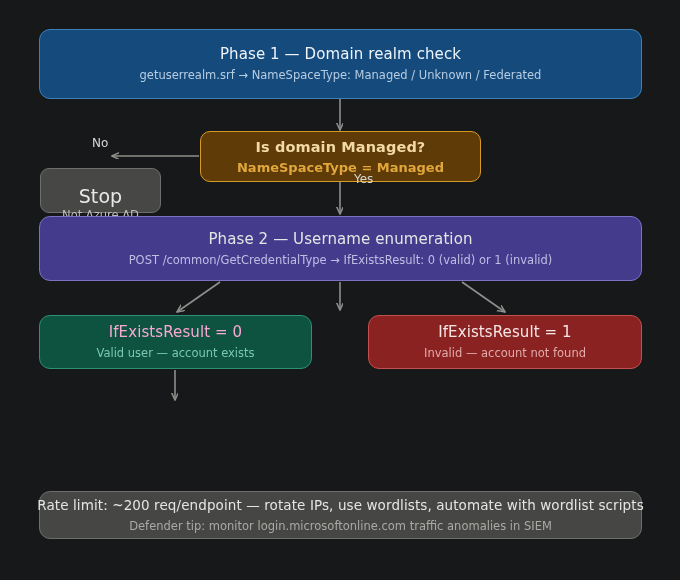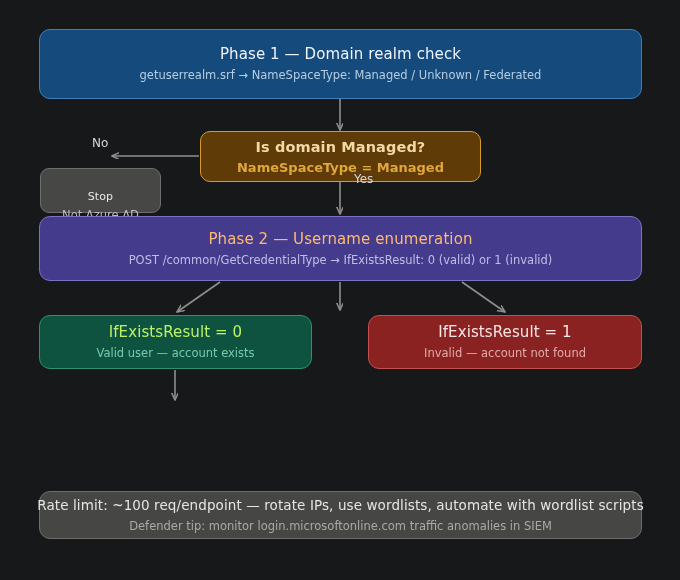--- a/index.html
+++ b/index.html
@@ -73,39 +73,39 @@
   #decision .title { color: #f2d9a6; font-size: 14.5px; }
   #decision .sub   { color: #e1a73c; font-size: 13px; }
 
   
   #stop {
     left: 40px; top: 168px; width: 121px; height: 45px;
     background: #474745;
     border: 1px solid #6e6e6c;
     border-radius: 9px;
   }
-  #stop .title { color: #e9e9e7; font-size: 11px; margin-top: 29px; }
+  #stop .title { color: #e9e9e7; font-size: 19px; margin-top: 29px; }
   #stop .sub   { color: #bdbdbb; font-size: 11.5px; margin-top: 1px; text-align: center; }
 
   
   #phase2 {
     left: 39px; top: 216px; width: 603px; height: 65px;
     background: #443b8d;
     border: 1px solid #7a72c2;
   }
-  #phase2 .title { color: #fdba74; text-align: right; }
+  #phase2 .title { color: #e5e5e5; text-align: right; }
   #phase2 .sub   { color: #c1bce4; }
 
   
   #valid {
     left: 39px; top: 315px; width: 273px; height: 54px;
     background: #0d5340;
     border: 1px solid #2f9173;
   }
-  #valid .title { color: #bef264; }
+  #valid .title { color: #f9a8d4; }
   #valid .sub   { color: #79c9ad; }
 
   #invalid {
     left: 368px; top: 315px; width: 274px; height: 54px;
     background: #8a2222;
     border: 1px solid #c25050;
   }
   #invalid .title { color: #f6e6e6; }
   #invalid .sub   { color: #e3a9a9; }
 
@@ -198,20 +198,20 @@
     <div class="sub">Valid user — account exists</div>
   </div>
 
   <div class="node" id="invalid">
     <div class="title">IfExistsResult = 1</div>
     <div class="sub">Invalid — account not found</div>
   </div>
 
 
   <div class="node" id="footer">
-    <div class="title">Rate limit: ~100 req/endpoint — rotate IPs, use wordlists, automate with wordlist scripts</div>
+    <div class="title">Rate limit: ~200 req/endpoint — rotate IPs, use wordlists, automate with wordlist scripts</div>
     <div class="sub">Defender tip: monitor login.microsoftonline.com traffic anomalies in SIEM</div>
   </div>
 
   <div class="edge-label" id="label-no">No</div>
   <div class="edge-label" id="label-yes">Yes</div>
 
 </div>
 
 </body></html>

